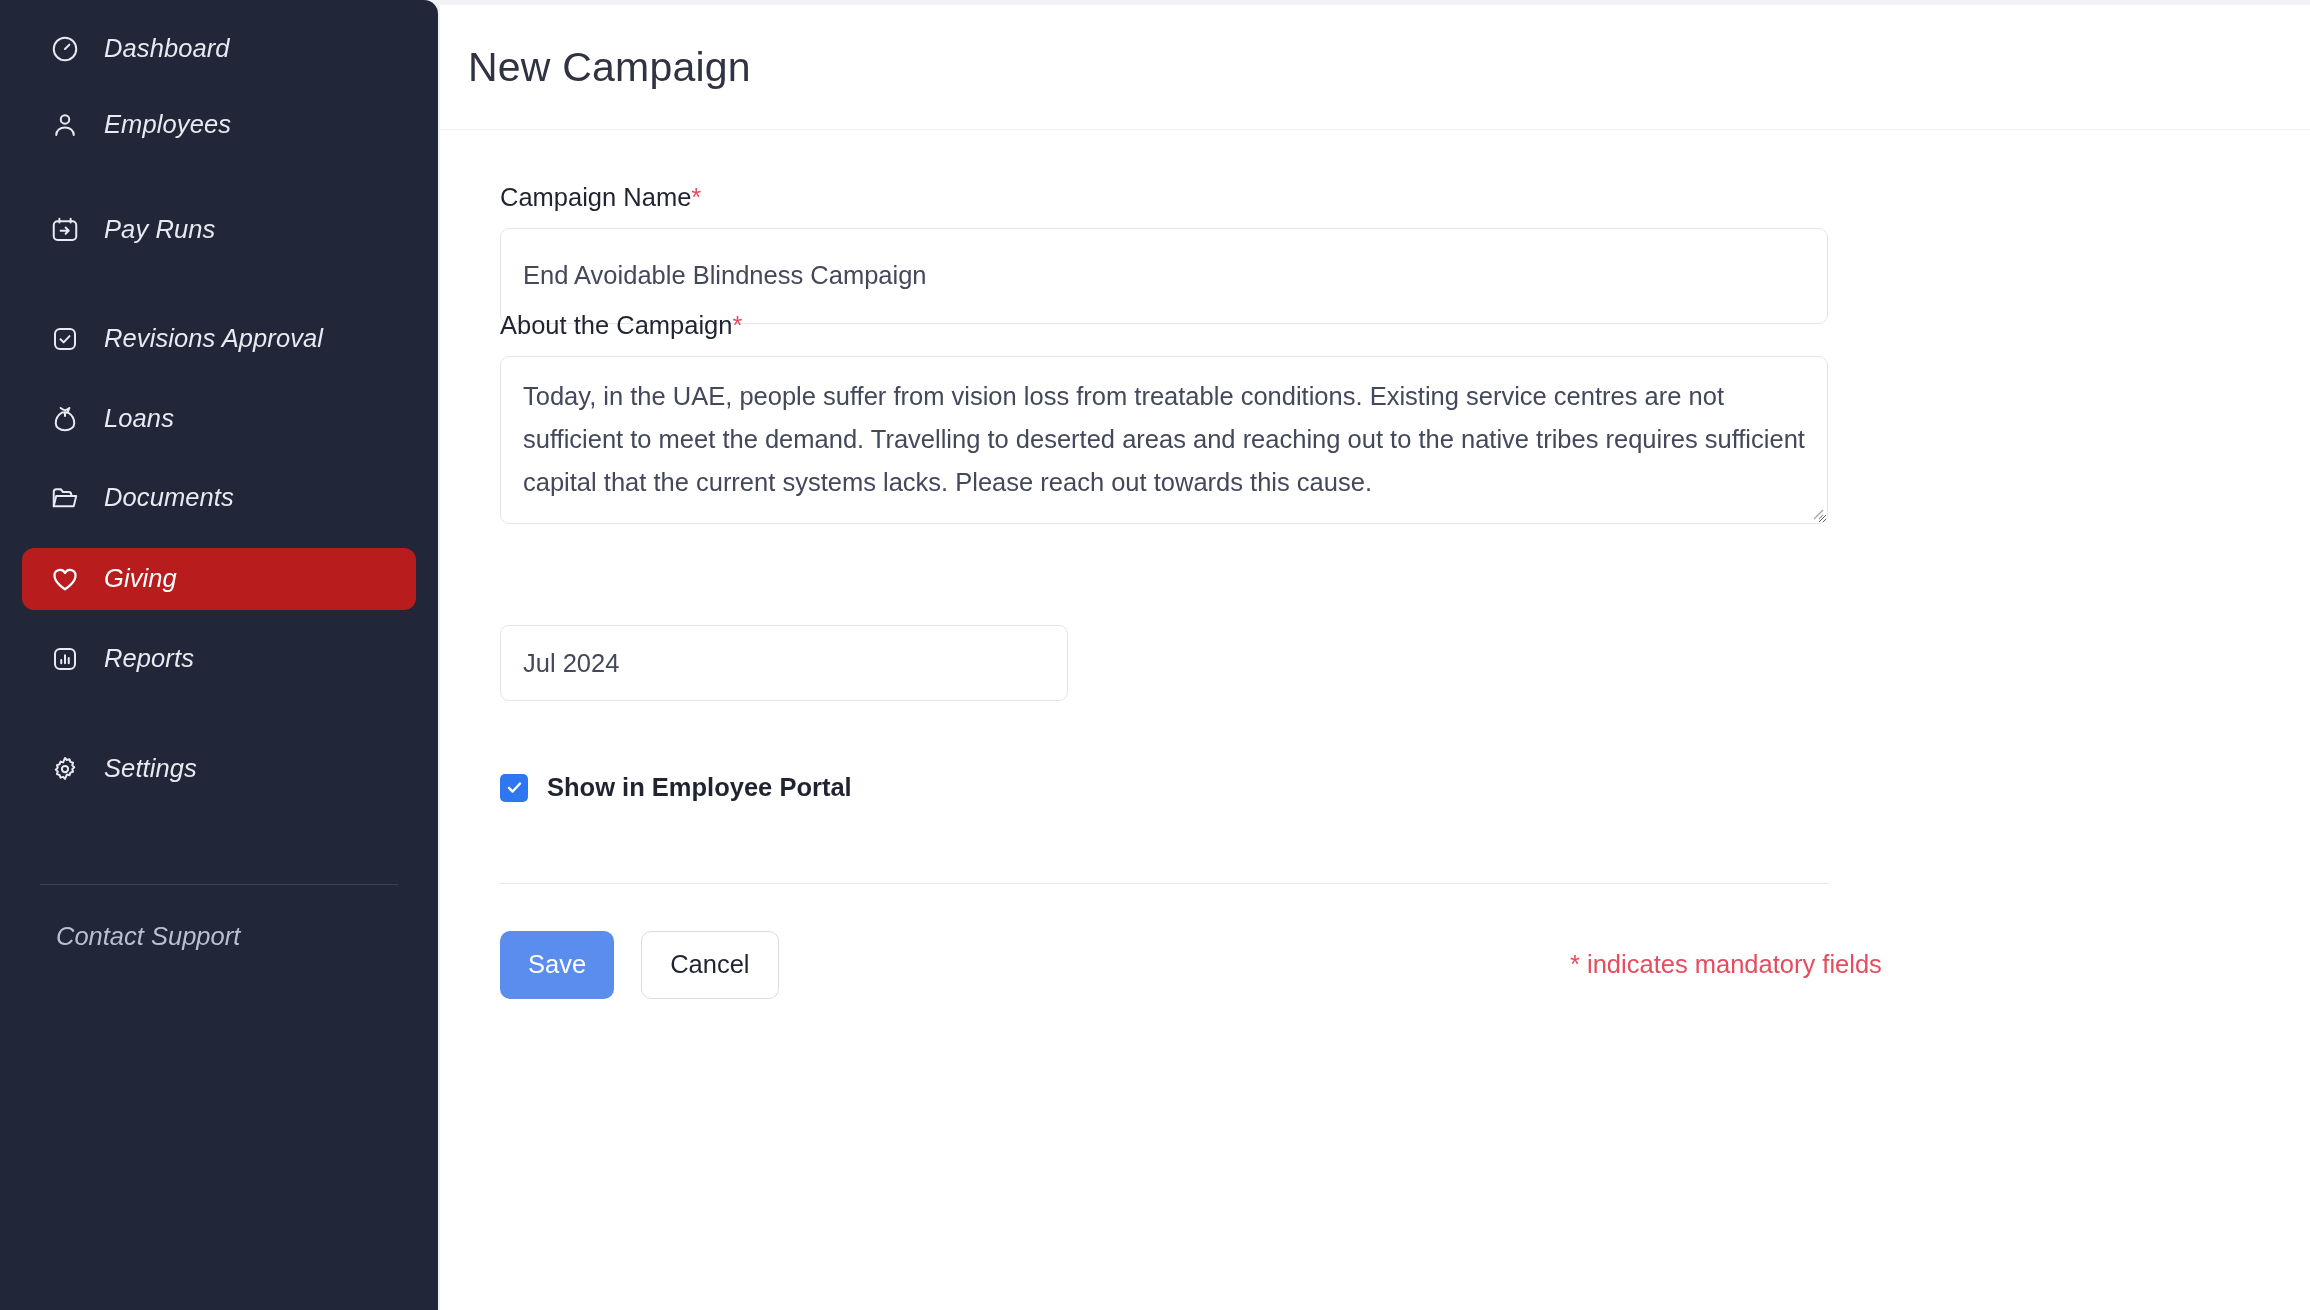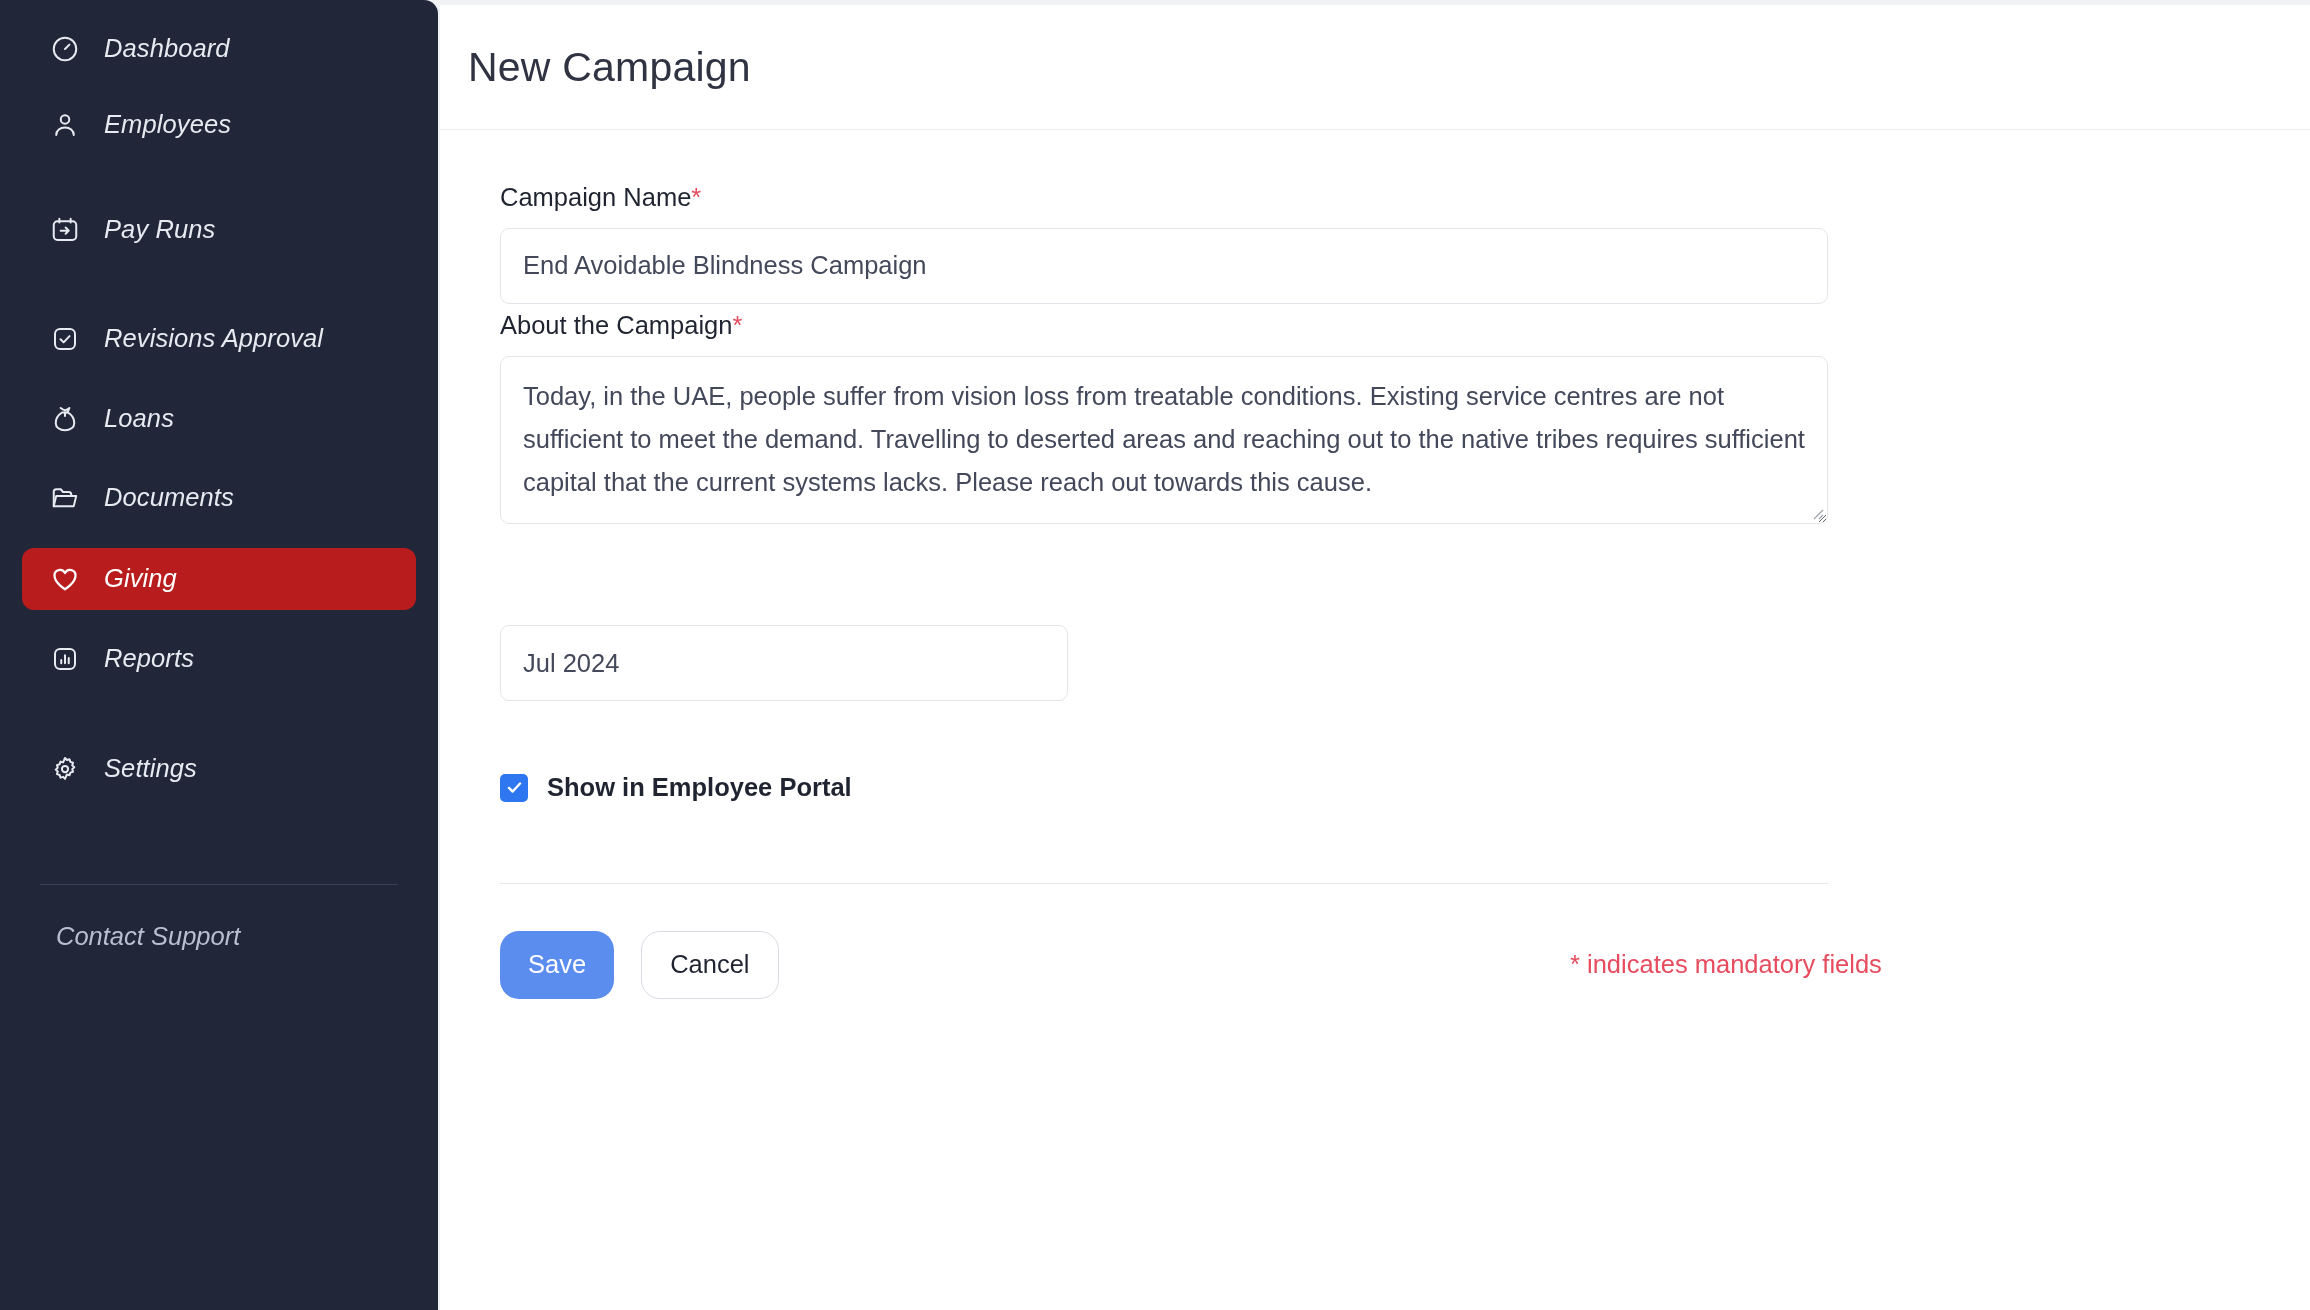--- a/index.html
+++ b/index.html
@@ -131,21 +131,21 @@
     display: block;
     font-family: "Liberation Sans", sans-serif;
     font-size: 25.5px;
     color: #43485a;
     background: #ffffff;
     border: 1px solid #e2e5ea;
     border-radius: 9px;
     padding: 0 22px;
     outline: none;
   }
-  .text-input.wide { width: 1328px; height: 76px; }
+  .text-input.wide { width: 1328px; height: 96px; }
   .text-input.date { width: 568px; height: 76px; }
 
   .textarea-wrap {
     position: relative;
     width: 1328px;
     height: 168px;
   }
   .textarea-box {
     width: 1328px;
     height: 168px;
@@ -209,21 +209,21 @@
   .actions {
     position: absolute;
     left: 60px;
     display: flex;
     align-items: center;
     gap: 27px;
   }
   .btn {
     font-family: "Liberation Sans", sans-serif;
     font-size: 25.5px;
-    border-radius: 19px;
+    border-radius: 10px;
     height: 68px;
     padding: 0 28px;
     cursor: pointer;
     line-height: 1;
   }
   .btn-primary {
     background: #5b8def;
     color: #ffffff;
     border: none;
   }

